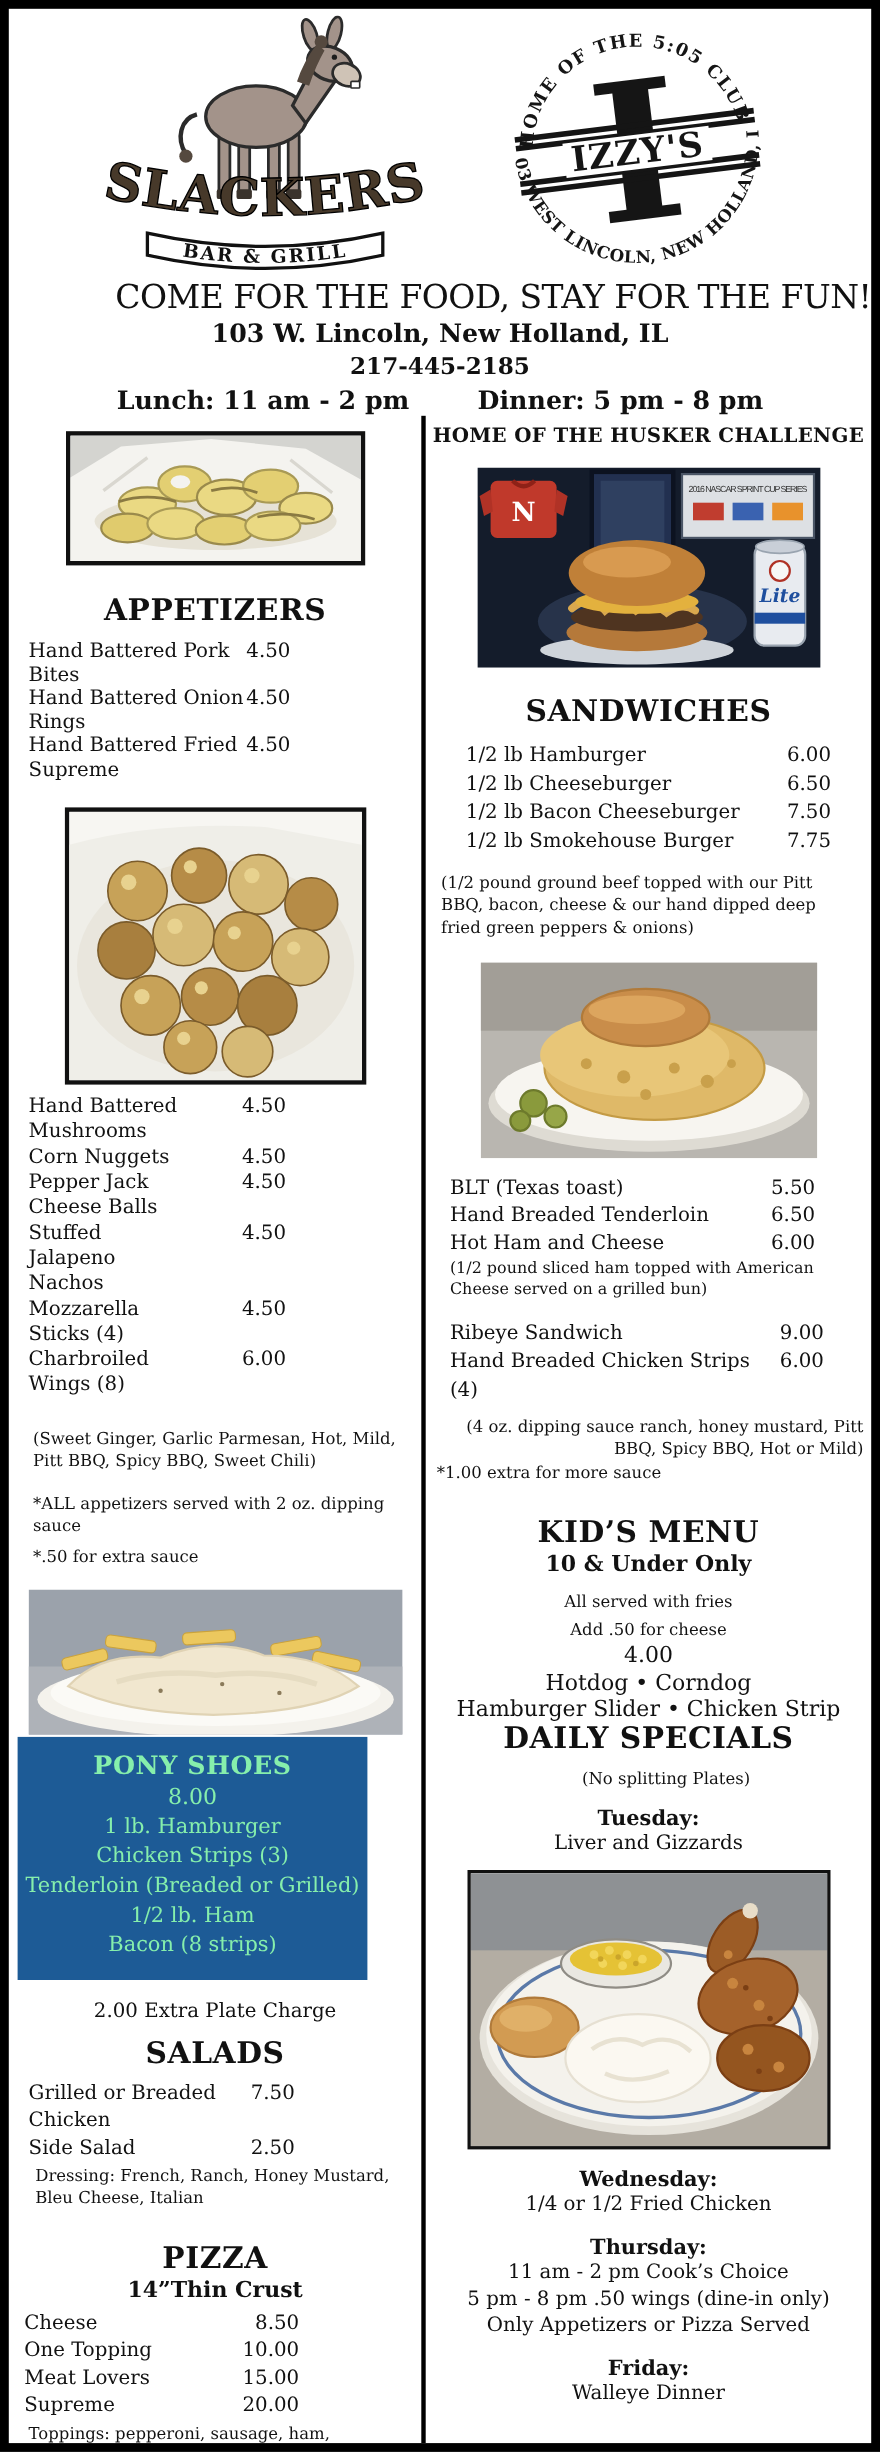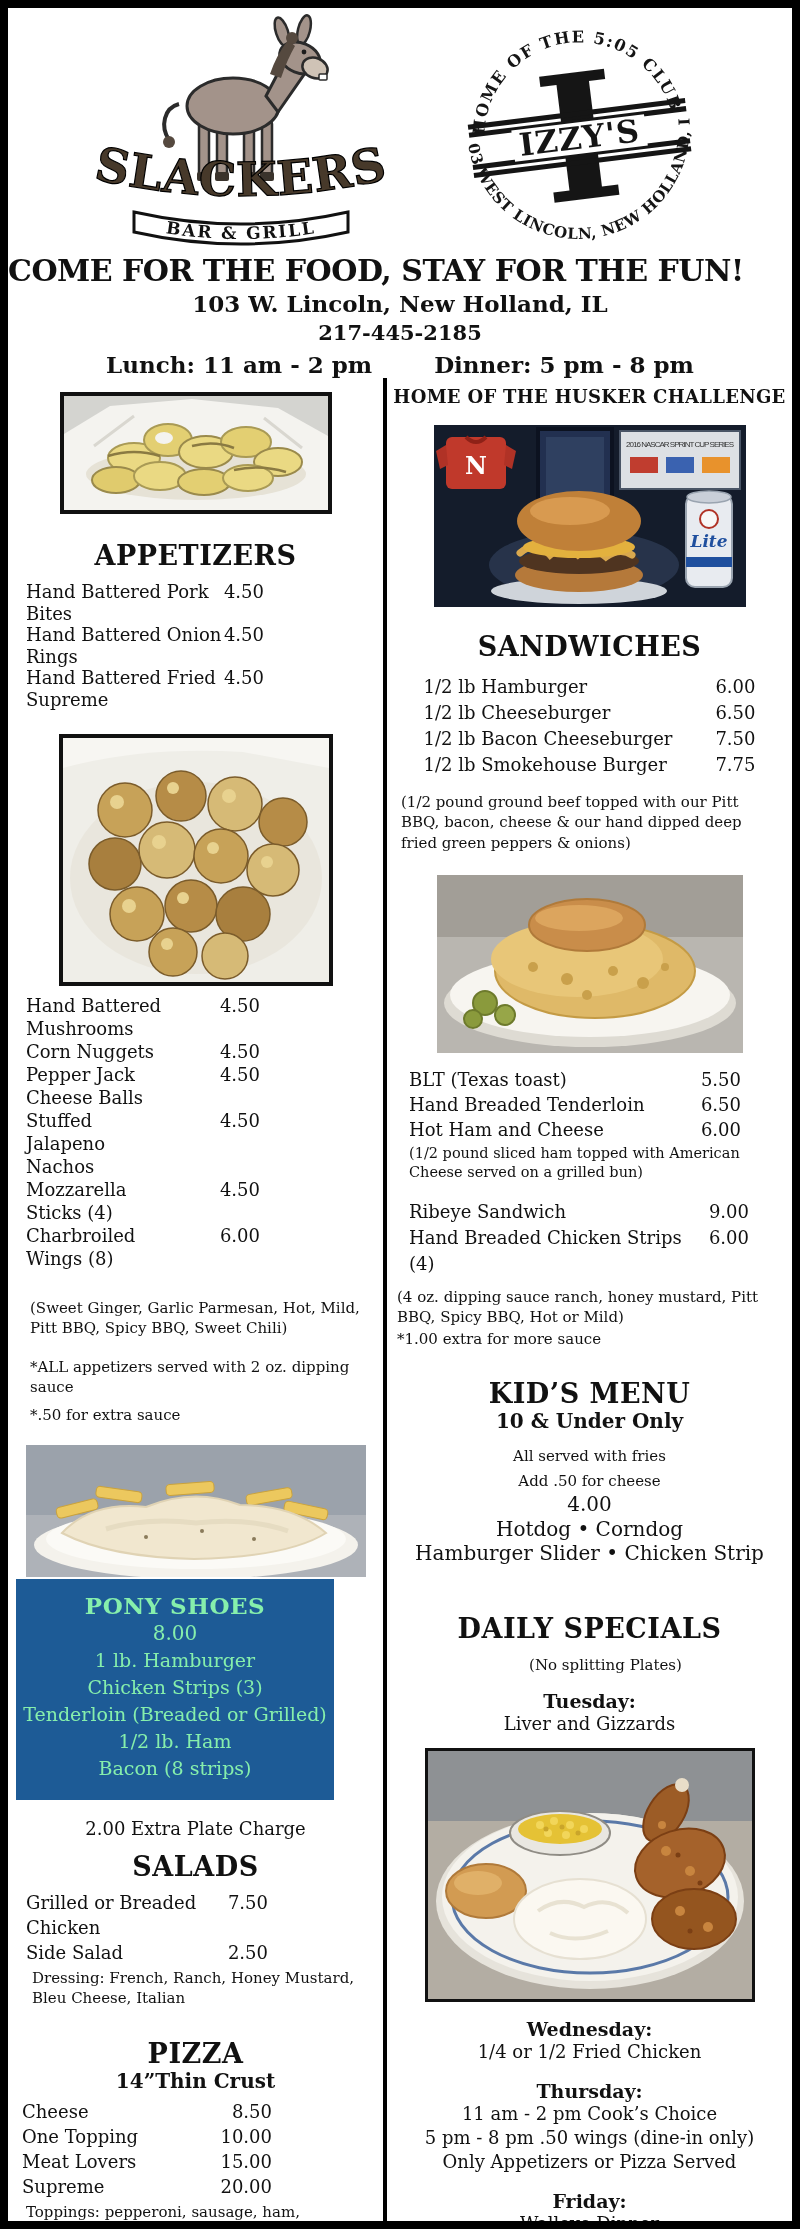--- a/index.html
+++ b/index.html
@@ -5,21 +5,21 @@
   html,body{margin:0;padding:0;background:#777;}
   .page{
     width:800px;height:2229px;box-sizing:border-box;
     background:#fff;border:8px solid #000;overflow:hidden;
     font-family:"DejaVu Serif", serif;color:#111;position:relative;
     margin:0 auto;
   }
   
   .header{height:370px;display:flex;flex-direction:column;}
   .logos{display:flex;justify-content:center;align-items:flex-start;gap:28px;height:243px;padding-top:6px;}
-  .tagline{font-size:30px;font-weight:bold;text-align:left;letter-spacing:-0.5px;line-height:1.05;}
+  .tagline{font-size:30px;font-weight:normal;text-align:right;letter-spacing:-0.5px;line-height:1.05;}
   .address{font-size:23px;font-weight:bold;text-align:center;margin-top:4px;}
   .phone{font-size:21px;font-weight:bold;text-align:center;margin-top:3px;}
   .hours{display:flex;justify-content:center;gap:62px;font-size:23px;font-weight:bold;margin-top:6px;}
   
   .columns{display:flex;height:1843px;}
   .col-left{width:375px;box-sizing:border-box;}
   .divider{width:4px;background:#000;}
   .col-right{flex:1;box-sizing:border-box;}
   .h-section{font-size:27px;font-weight:bold;text-align:center;letter-spacing:0.5px;margin:0;line-height:1.15;}
   .h-sub{font-size:20px;font-weight:bold;text-align:center;margin:0;line-height:1.2;}
@@ -56,28 +56,28 @@
   
   .husker{font-size:18px;font-weight:bold;text-align:center;margin-top:8px;letter-spacing:0.3px;}
   .r-list1{width:332px;margin-top:12px;}
   .r-list1 .mrow{line-height:26px;}
   .smokehouse-note{width:372px;margin:14px 0 0 14px;}
   .r-list2{width:332px;margin-left:22px;margin-top:14px;}
   .r-list2 .mrow{line-height:25px;}
   .ham-note{width:366px;margin:2px 0 0 22px;font-size:14.5px;}
   .r-list3{width:340px;margin-left:22px;margin-top:16px;}
   .r-list3 .mrow{line-height:26px;}
-  .strips-note{width:388px;margin:10px 0 0 10px;}
+  .strips-note{width:388px;margin:10px 0 0 10px;text-align:right;}
   .more-sauce{margin:2px 0 0 10px;}
   .kids-head{margin-top:28px;}
   .kids-note{font-size:15px;margin-top:14px;}
   .kids-note2{font-size:15px;margin-top:7px;}
   .kids-price{font-size:20px;margin-top:2px;}
   .kids-line{font-size:20px;line-height:23px;}
-  .specials-head{margin-top:48px;}
+  .specials-head{}
   .specials-note{font-size:15px;margin-top:12px;padding-left:32px;}
   .day-label{font-size:19px;font-weight:bold;text-align:center;}
   .day-line{font-size:18px;text-align:center;line-height:24px;}
   .day-block{margin-top:16px;}
 </style>
 </head>
 <body>
 
 <div class="page">
 

